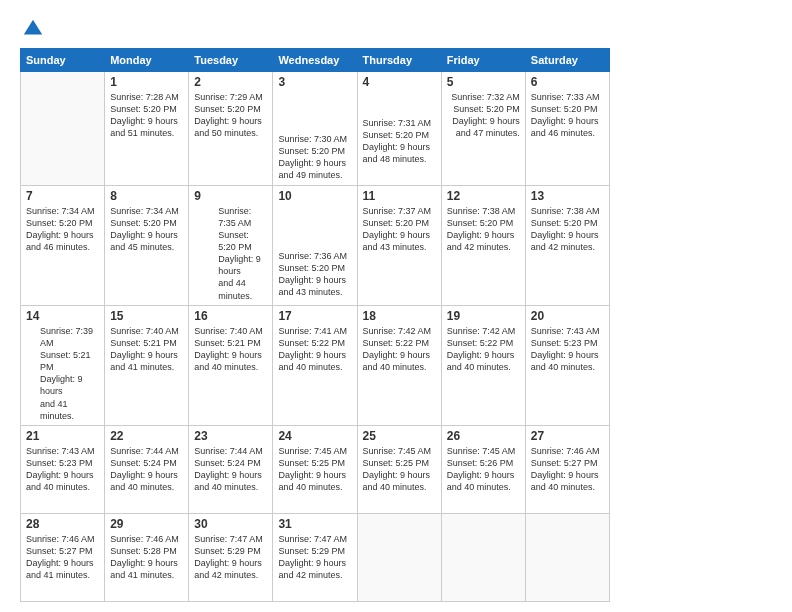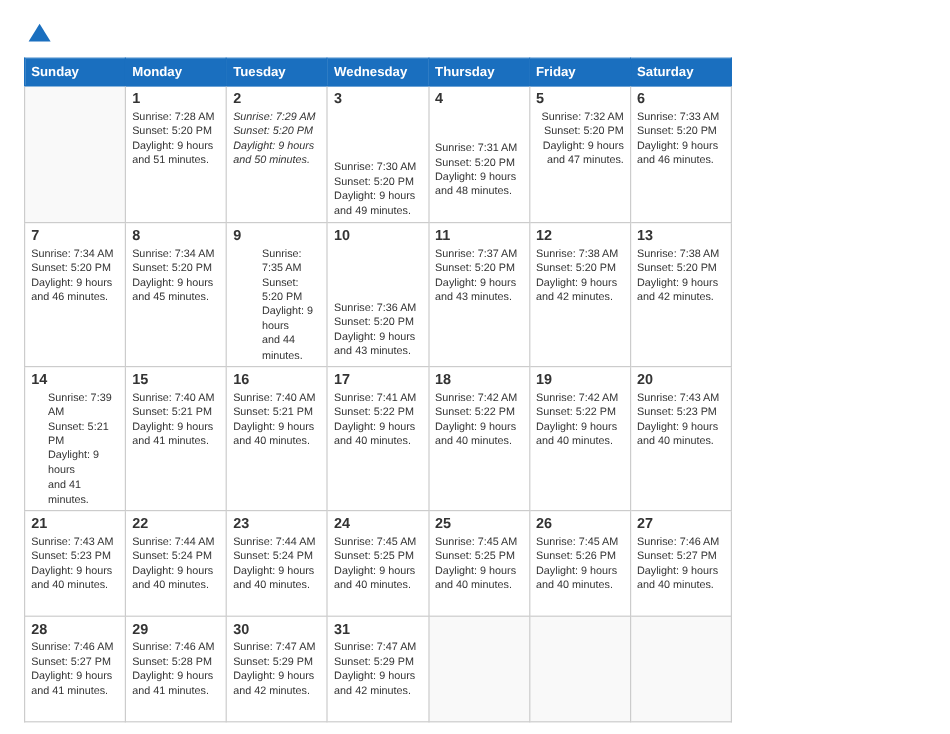--- a/index.html
+++ b/index.html
@@ -136,21 +136,21 @@
           <td class="empty-cell"></td>
           <td>
             <span class="day-num">1</span>
             <div class="day-info" style="white-space: pre-line;">Sunrise: 7:28 AM
 Sunset: 5:20 PM
 Daylight: 9 hours
 and 51 minutes.</div>
           </td>
           <td>
             <span class="day-num">2</span>
-            <div class="day-info" style="white-space: pre-line; font-style: italic;">Sunrise: 7:29 AM
+            <div class="day-info" style="white-space: pre-line;">Sunrise: 7:29 AM
 Sunset: 5:20 PM
 Daylight: 9 hours
 and 50 minutes.</div>
           </td>
           <td>
             <span class="day-num">3</span>
             <div class="day-info" style="white-space: pre-line; margin-top: 44px;">Sunrise: 7:30 AM
 Sunset: 5:20 PM
 Daylight: 9 hours
 and 49 minutes.</div>

